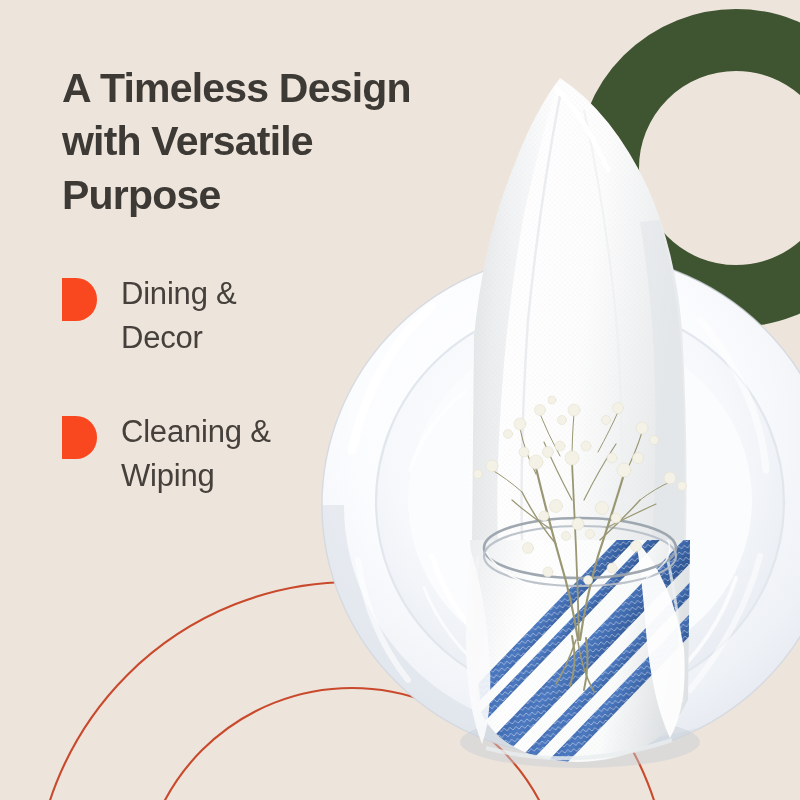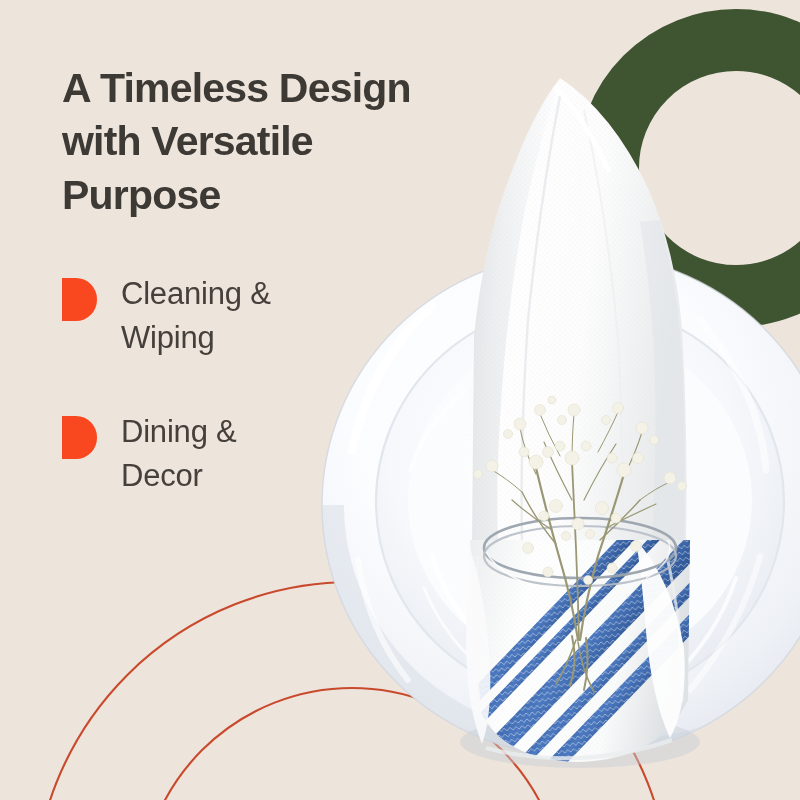--- a/index.html
+++ b/index.html
@@ -311,25 +311,25 @@
   </svg>
 
   <h1 class="headline">A Timeless Design
 with Versatile
 Purpose</h1>
 
   <div class="bullets">
 
     <div class="bullet">
       <span class="bullet-marker"></span>
+      <span class="bullet-text">Dining &amp;
+Decor</span>
+    </div>
+
+    <div class="bullet">
+      <span class="bullet-marker"></span>
       <span class="bullet-text">Cleaning &amp;
 Wiping</span>
     </div>
 
-    <div class="bullet">
-      <span class="bullet-marker"></span>
-      <span class="bullet-text">Dining &amp;
-Decor</span>
-    </div>
-
   </div>
 
 </div>
 
 </body></html>

